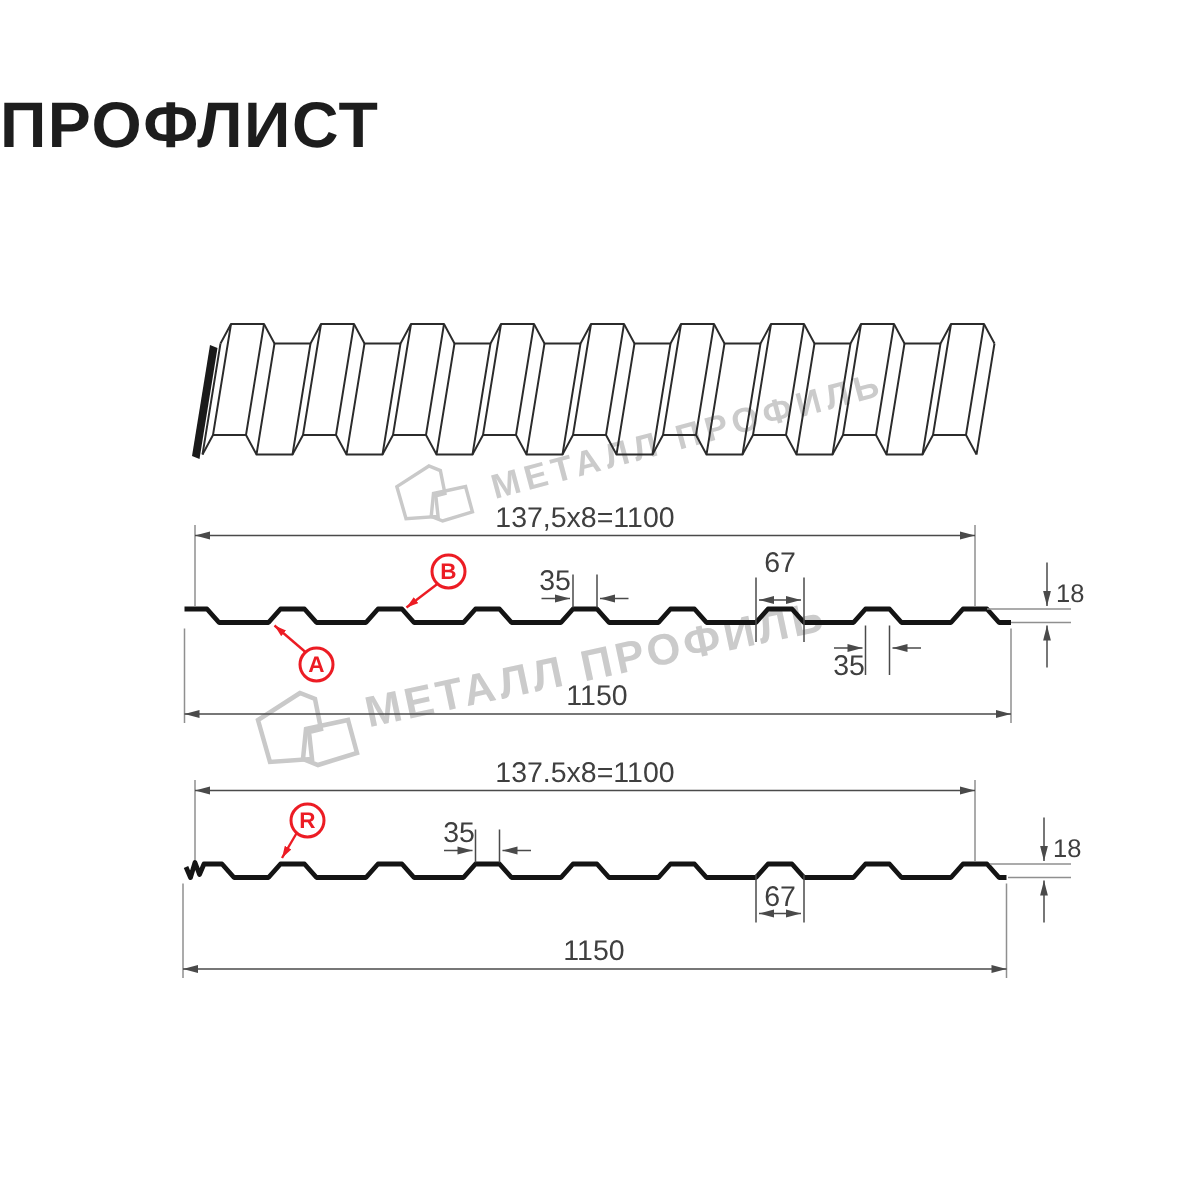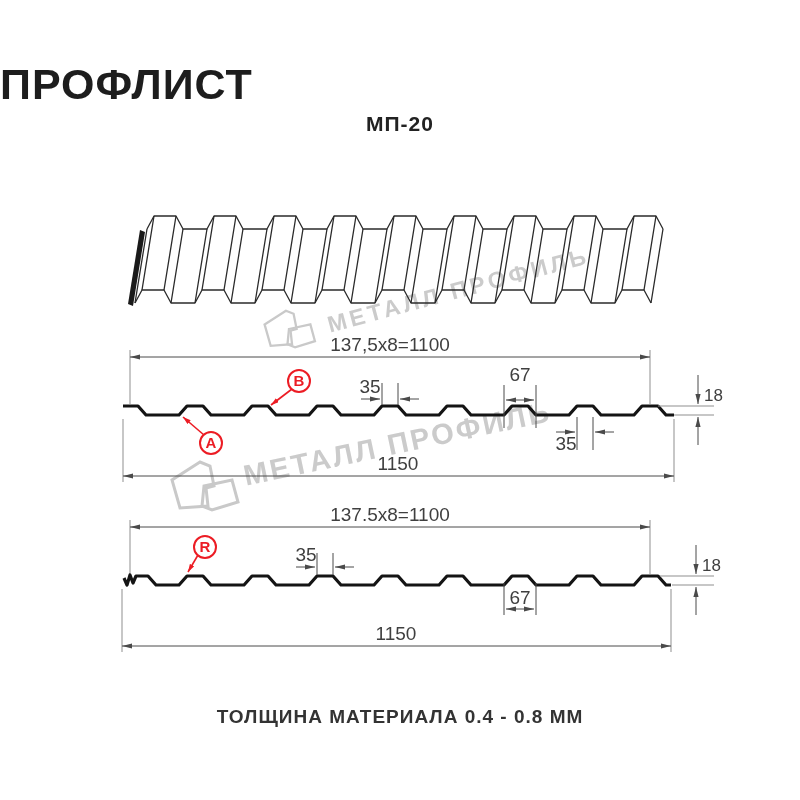--- a/index.html
+++ b/index.html
@@ -21,21 +21,20 @@
   .dimtxt{font-size:19px;}
   .smalltxt{font-size:17px;}
   .redtxt{font-size:15px;font-weight:700;fill:#ec1c24;}
 </style>
 </head>
 <body>
 
 <div class="canvas">
 
   <div class="title">ПРОФЛИСТ</div>
-  <div class="subtitle">МП-20</div>
 
   <svg class="abs" style="left:260px;top:306px" width="58" height="46" viewBox="0 0 76 56">
     <polygon points="34,4 6,22 14,50 42,48 40,30 48,28 44,8" fill="none" stroke="#c9c9c9" stroke-width="3"></polygon>
     <polygon points="38,28 66,22 72,44 46,52 36,48" fill="none" stroke="#c9c9c9" stroke-width="3"></polygon>
   </svg>
   <div class="wm-text wm1">МЕТАЛЛ ПРОФИЛЬ</div>
 
   <svg class="abs" style="left:166px;top:458px" width="76" height="56" viewBox="0 0 76 56">
     <polygon points="34,4 6,22 14,50 42,48 40,30 48,28 44,8" fill="none" stroke="#c9c9c9" stroke-width="3"></polygon>
     <polygon points="38,28 66,22 72,44 46,52 36,48" fill="none" stroke="#c9c9c9" stroke-width="3"></polygon>
@@ -182,15 +181,14 @@
       <text class="dimtxt" x="316" y="135" text-anchor="middle">1150</text>
     </g>
 
     <g>
       <line x1="118" y1="50" x2="108" y2="67" stroke="#ec1c24" stroke-width="1.6" marker-end="url(#redArrow)"></line>
       <circle cx="125" cy="42" r="11" fill="#fff" stroke="#ec1c24" stroke-width="2"></circle>
       <text class="redtxt" x="125" y="47" text-anchor="middle">R</text>
     </g>
   </svg>
 
-  <div class="footer-note">ТОЛЩИНА МАТЕРИАЛА 0.4 - 0.8 ММ</div>
 
 </div>
 
 </body></html>

